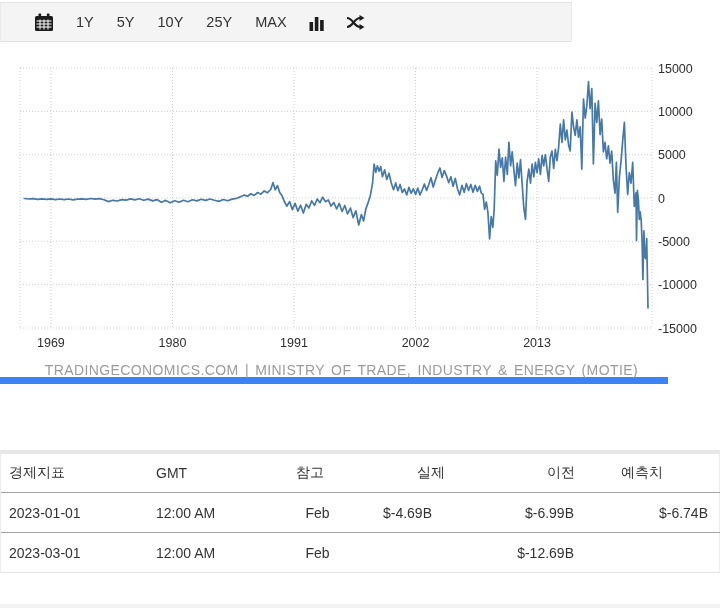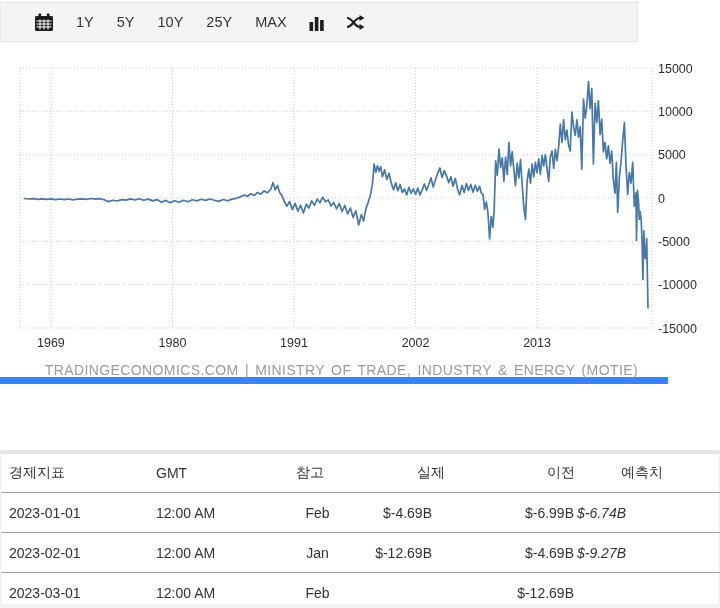--- a/index.html
+++ b/index.html
@@ -2,21 +2,21 @@
 <html><head>
 <meta charset="utf-8">
 <style>
   html,body{margin:0;padding:0;background:#fff;}
   body{
     width:720px;height:608px;position:relative;overflow:hidden;
     font-family:"Liberation Sans","DejaVu Sans",sans-serif;color:#333;
   }
   
   .toolbar{
-    position:absolute;top:2px;left:0;width:638px;height:40px;
+    position:absolute;top:2px;left:0;width:572px;height:40px;
     background:#f4f4f4;border-top:1px solid #e3e3e3;border-bottom:1px solid #e3e3e3;
     border-left:1px solid #e9e9e9;border-right:1px solid #e9e9e9;
     box-sizing:border-box;display:flex;align-items:center;padding-left:31px;
   }
   .icon-btn{
     background:none;border:none;padding:2px;margin-right:17px;cursor:pointer;
     display:flex;align-items:center;
   }
   .range-btn{
     background:none;border:none;padding:2px 3px;margin-right:17px;cursor:pointer;
@@ -43,21 +43,21 @@
   }
   table{width:100%;border-collapse:collapse;table-layout:fixed;font-size:14px;color:#333;}
   th{font-weight:normal;height:36px;color:#333;}
   td{height:37px;border-top:1px solid #a3a3a3;overflow:hidden;white-space:nowrap;}
   tr.data-row:last-child td{border-bottom:1px solid #e4e4e4;}
   th.c0,td.c0{text-align:left;padding-left:8px;}
   th.c1,td.c1{text-align:left;padding-left:8px;}
   th.c2{text-align:center;}       td.c2{text-align:center;padding-left:16px;}
   th.c3{text-align:right;}       td.c3{text-align:right;padding-right:14px;}
   th.c4{text-align:right;}       td.c4{text-align:right;padding-right:2px;}
-  th.c5{text-align:center;padding-right:14px;} td.c5{text-align:left;padding-right:13px;font-style:italic;}
+  th.c5{text-align:center;padding-right:14px;} td.c5{text-align:right;padding-right:13px;}
   .bottom-strip{position:absolute;top:604px;left:0;width:720px;height:4px;background:#f2f2f2;}
 </style>
 </head>
 <body>
 
 <div class="toolbar">
   <button class="icon-btn" title="">
     <svg width="20" height="19" viewBox="0 0 20 19">
       <rect x="1" y="3" width="18" height="15" rx="1.5" fill="#1c1c1c"></rect>
       <rect x="4.5" y="0.5" width="2.6" height="4" rx="0.8" fill="#1c1c1c"></rect>
@@ -152,28 +152,20 @@
     <tbody id="table-body">
         <tr class="data-row">
           <td class="c0">2023-01-01</td>
           <td class="c1">12:00 AM</td>
           <td class="c2">Feb</td>
           <td class="c3">$-4.69B</td>
           <td class="c4">$-6.99B</td>
           <td class="c5">$-6.74B</td>
         </tr>
         <tr class="data-row">
-          <td class="c0">2023-02-01</td>
-          <td class="c1">12:00 AM</td>
-          <td class="c2">Jan</td>
-          <td class="c3">$-12.69B</td>
-          <td class="c4">$-4.69B</td>
-          <td class="c5">$-9.27B</td>
-        </tr>
-        <tr class="data-row">
           <td class="c0">2023-03-01</td>
           <td class="c1">12:00 AM</td>
           <td class="c2">Feb</td>
           <td class="c3"></td>
           <td class="c4">$-12.69B</td>
           <td class="c5"></td>
         </tr>
       </tbody>
   </table>
 </div>

